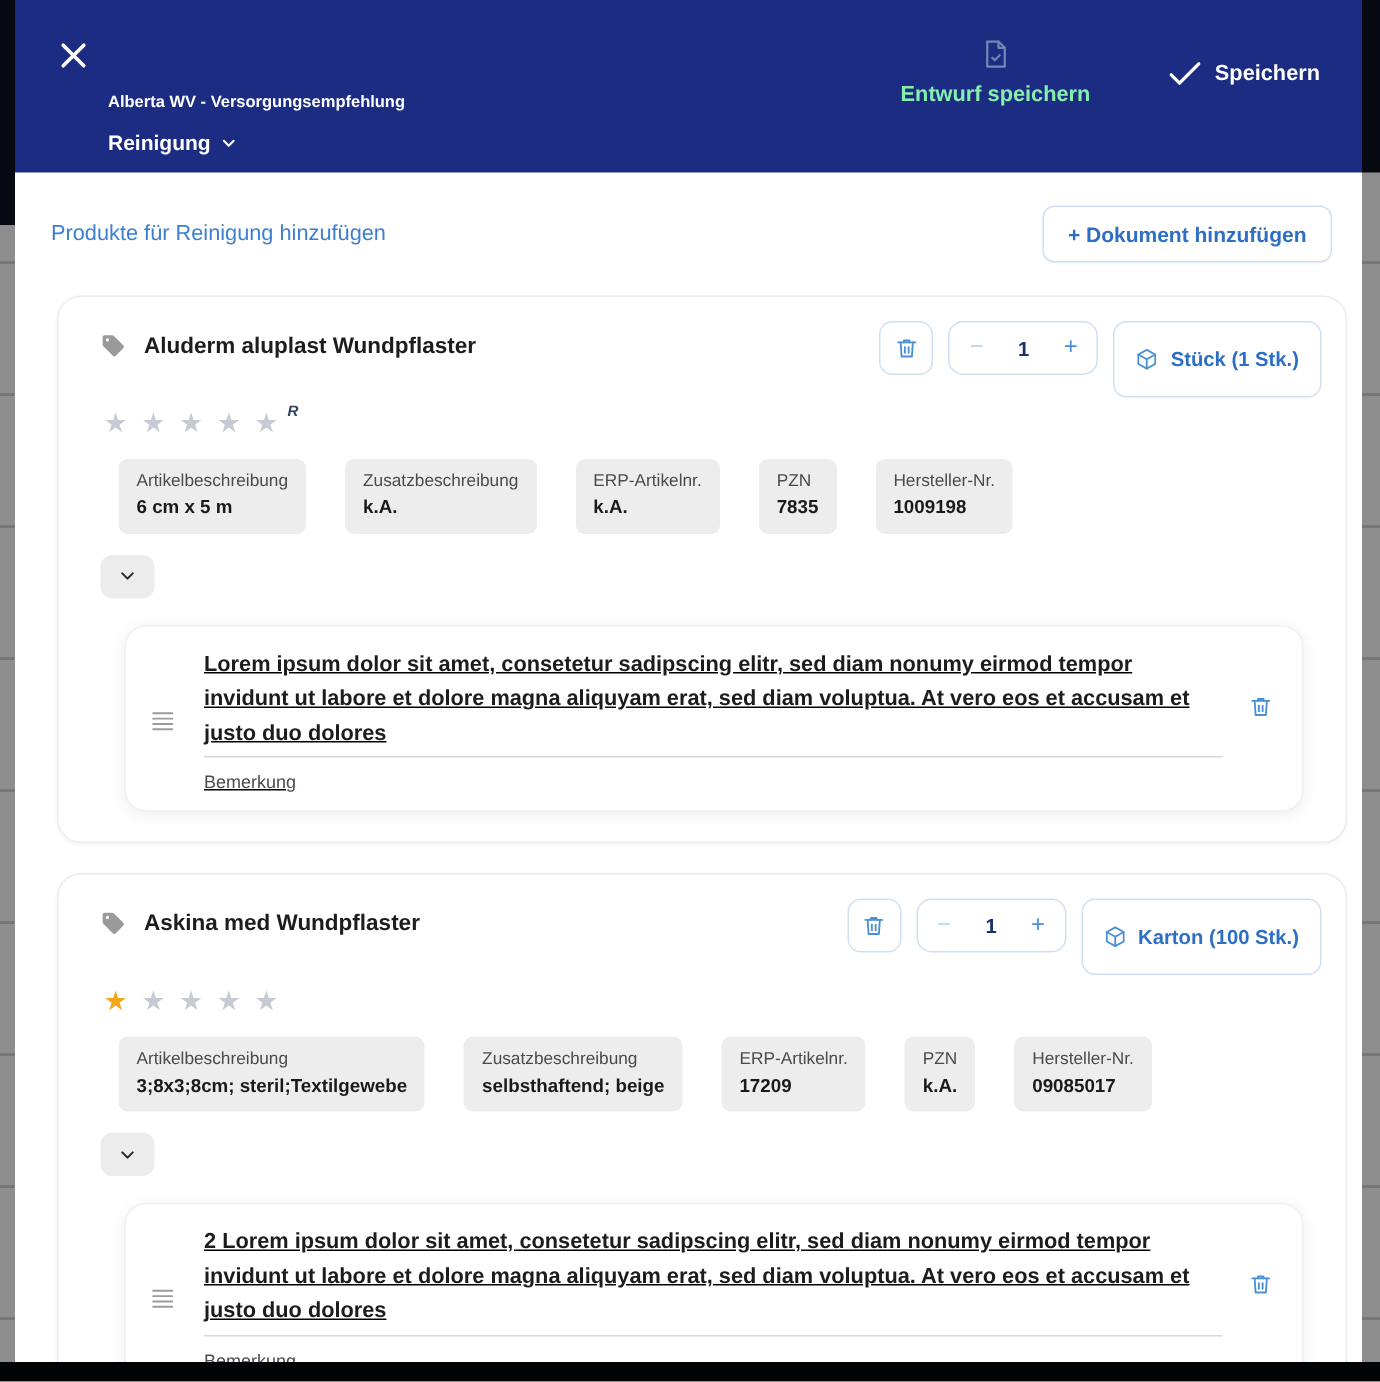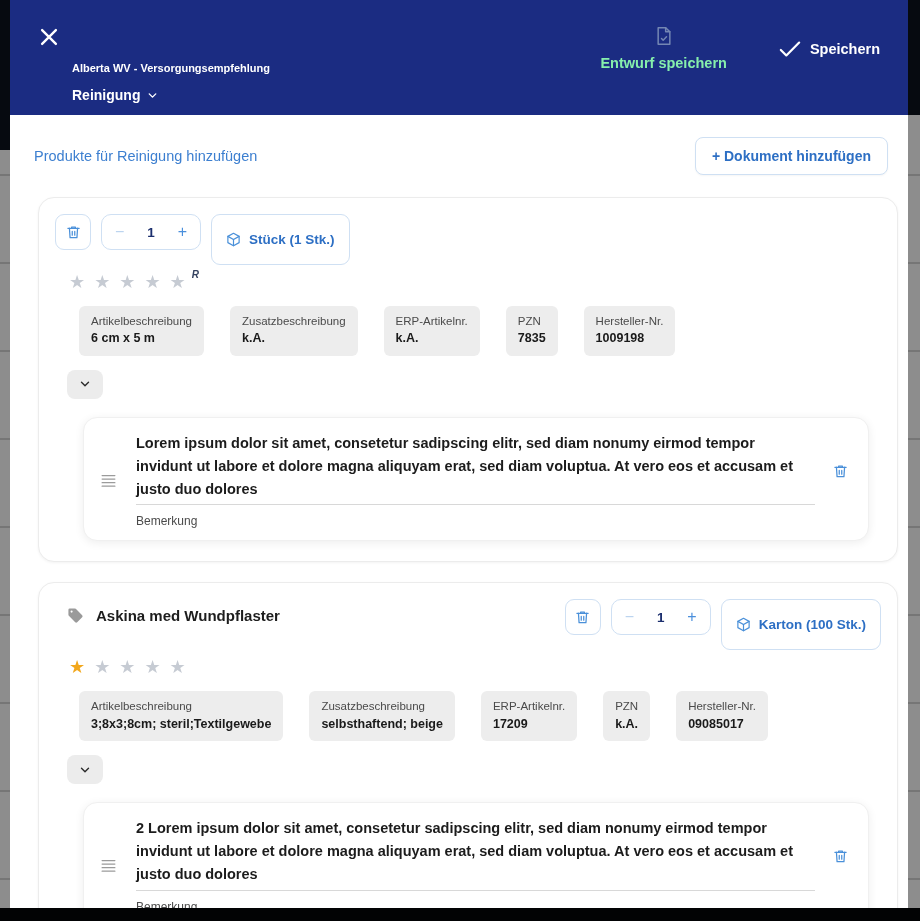--- a/index.html
+++ b/index.html
@@ -57,21 +57,21 @@
 
   .chips { margin:15px 0 0 12px; display:flex; gap:14px; }
   .chip { background:#ededed; border-radius:6px; padding:7px 12px 8px 12px;margin-left:12px; }
   .chip-label { font-size:11.5px; color:#4a4a4a; line-height:1.5; }
   .chip-value { font-size:12.5px; color:#1a1a1a; font-weight:bold; line-height:1.4; }
 
   .expander { margin:14px 0 0 12px; width:36px; height:29px; background:#ececec; border:none; border-radius:8px;
     display:flex; align-items:center; justify-content:center; color:#2a2a2a; cursor:pointer; }
 
   .remark { margin:18px 12px 4px 28px; background:#fff; border:1px solid #f0f0f0; border-radius:14px;
-    box-shadow:0 2px 10px rgba(0,0,0,.07); padding:14px 20px 12px 16px; display:flex; align-items:center; }
+    box-shadow:0 2px 10px rgba(0,0,0,.07); padding:14px 20px 12px 16px; display:flex; align-items:center;text-decoration:underline; }
   .drag { color:#9b9b9b; flex:0 0 22px; cursor:grab; display:flex; align-items:center; }
   .remark-mid { flex:1 1 auto; margin:0 18px 0 14px; }
   .remark-text { font-size:14.5px; font-weight:bold; color:#1c1c1c; line-height:1.6;
     border-bottom:1px solid #d8d8d8; padding-bottom:3px; }
   .remark-label { font-size:12px; color:#4b4b4b; margin-top:9px; }
   .remark-trash { color:#4a90d9; cursor:pointer; flex:0 0 auto; align-self:center; margin-top:-18px; }
 
   svg { display:block; }
 </style>
 </head>
@@ -123,20 +123,28 @@
 
     <div class="content">
 
       <div class="toolbar">
         <span class="toolbar-link">Produkte für Reinigung hinzufügen</span>
         <button class="add-btn">+ Dokument hinzufügen</button>
       </div>
 
       <div class="card">
         <div class="card-head">
+          <div class="card-name-wrap">
+            <span>
+              <svg width="17" height="17" viewBox="0 0 24 24" fill="#9a9a9a">
+                  <path d="M21.4 11.6l-9-9A2 2 0 0 0 11 2H4a2 2 0 0 0-2 2v7c0 .5.2 1 .6 1.4l9 9a2 2 0 0 0 2.8 0l7-7a2 2 0 0 0 0-2.8zM6.5 8A1.5 1.5 0 1 1 8 6.5 1.5 1.5 0 0 1 6.5 8z"></path>
+                </svg>
+            </span>
+            <span class="card-name">Aluderm aluplast Wundpflaster</span>
+          </div>
           <div class="ctrl-row">
             <button class="icon-btn">
               <svg width="15" height="16" viewBox="0 0 24 24" fill="none" stroke="currentColor" stroke-width="2" stroke-linecap="round" stroke-linejoin="round">
                   <path d="M3 6h18"></path>
                   <path d="M9 6V4h6v2"></path>
                   <path d="M5.5 6l1 15h11l1-15"></path>
                   <path d="M10 11v6M14 11v6"></path>
                 </svg>
             </button>
             <div class="stepper">

